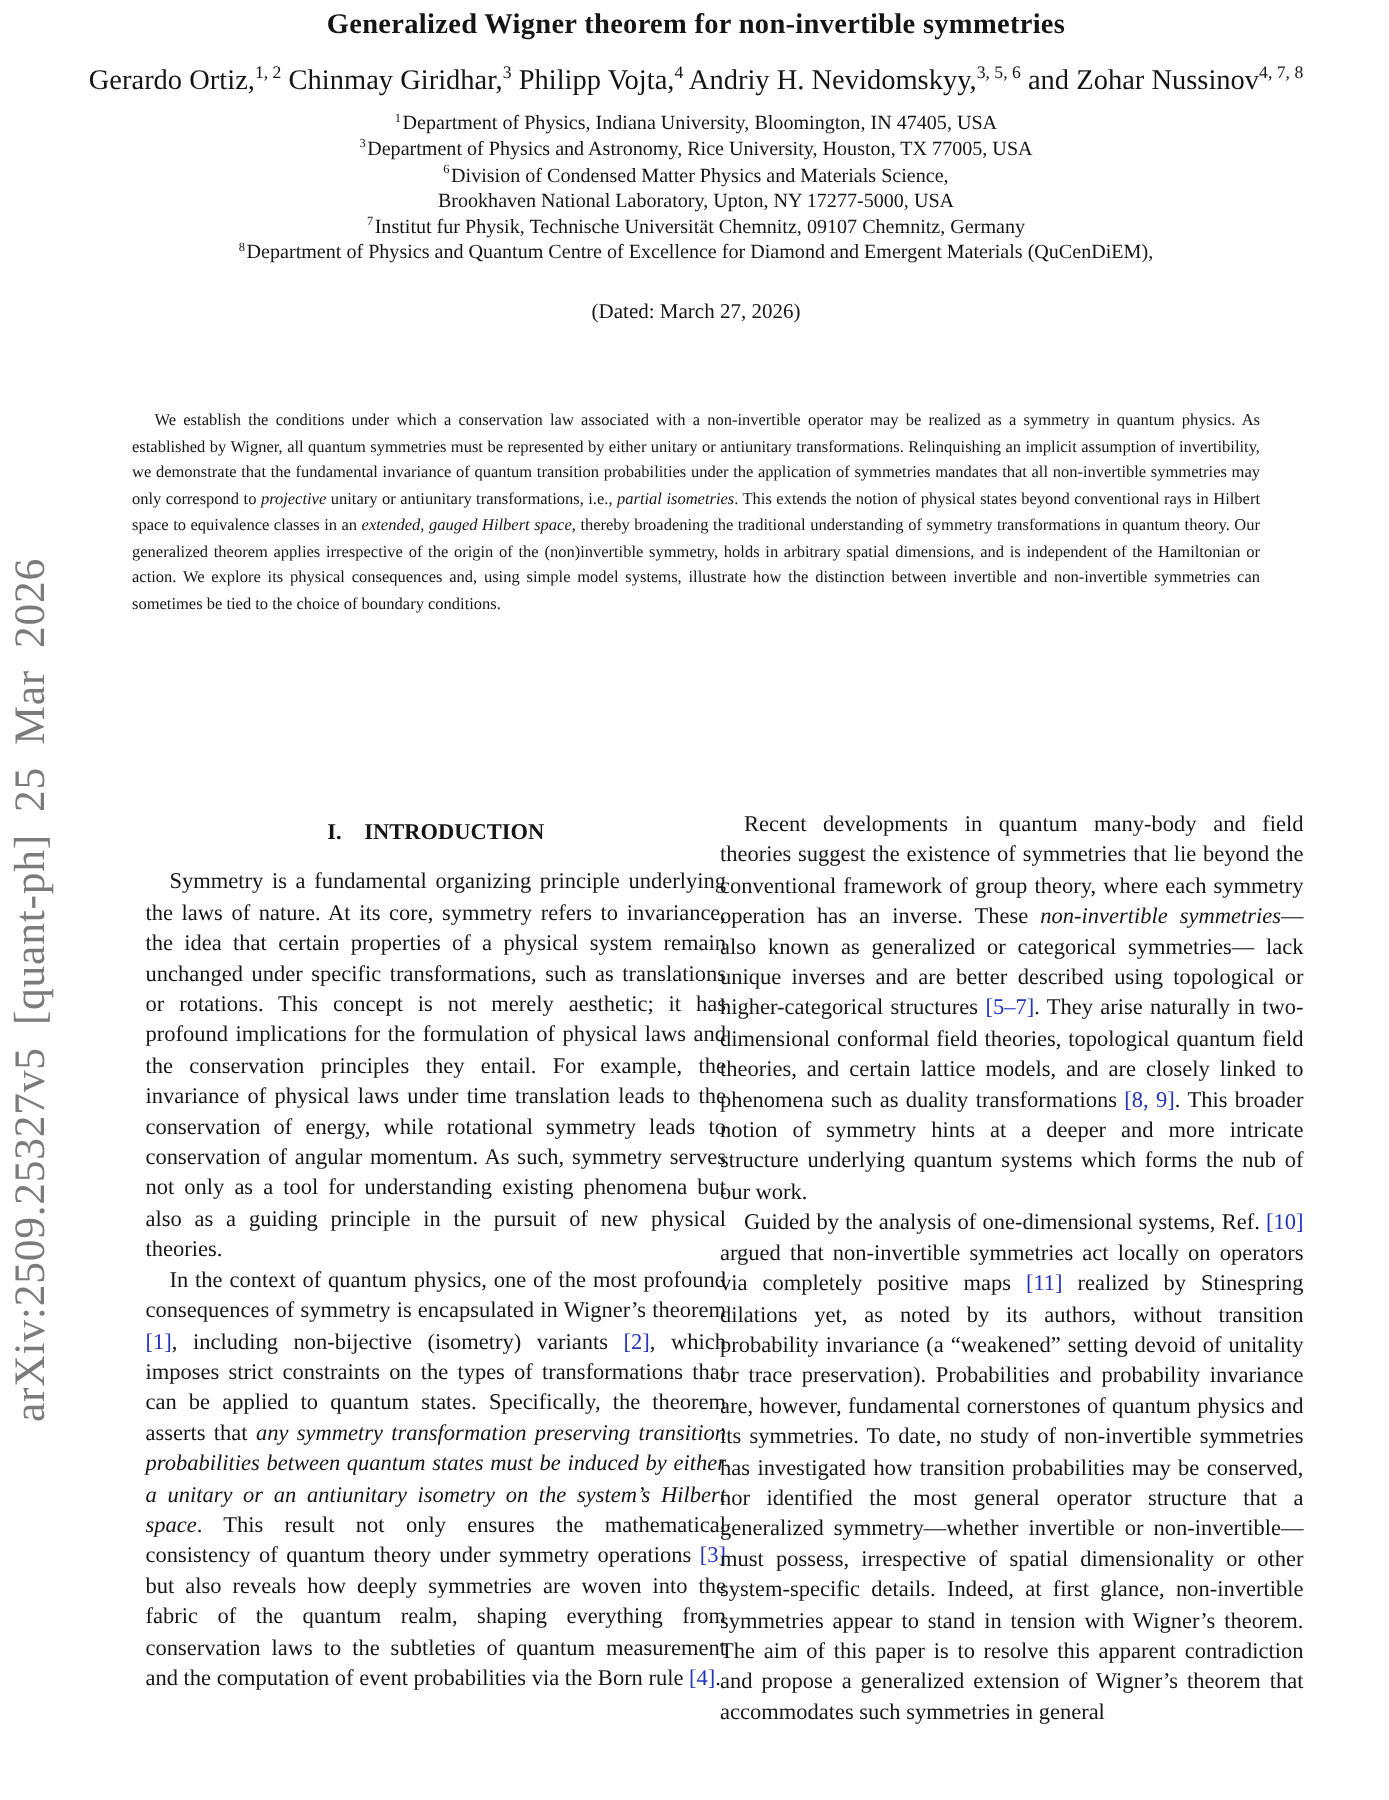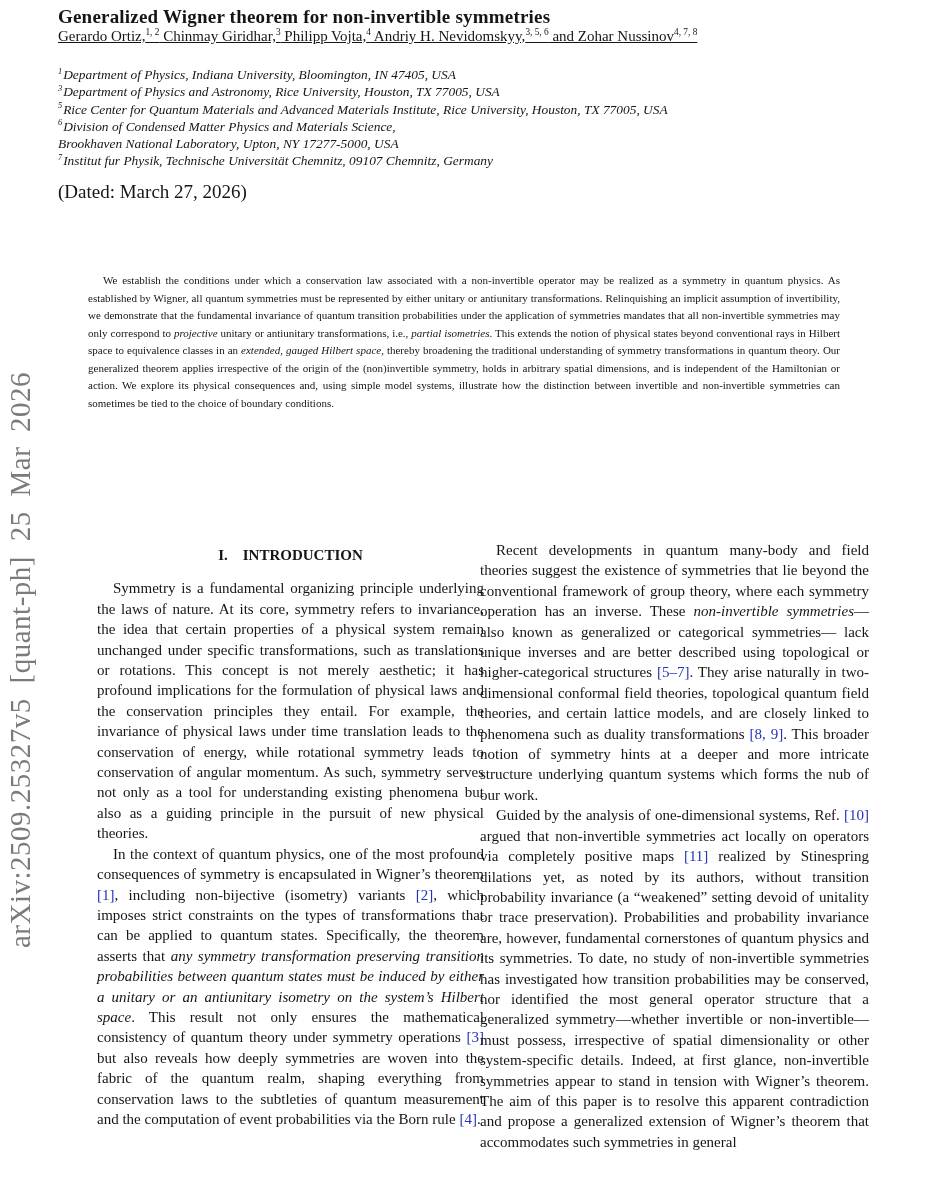--- a/index.html
+++ b/index.html
@@ -11,26 +11,26 @@
   }
   .page { position:relative; width:926px; height:1200px; background:#fff; overflow:hidden; }
 
   .watermark {
     position:absolute; left:4px; top:948px;
     transform:rotate(-90deg); transform-origin:0 0;
     white-space:nowrap; font-size:29px; letter-spacing:.5px; word-spacing:7px;
     color:var(--wm,#7b7b7b);
   }
 
-  .header { position:absolute; top:6px; left:58px; width:812px; }
+  .header { position:absolute; top:6px; left:58px; width:812px; text-align:center; }
   .title { font-size:19px; font-weight:bold; letter-spacing:.2px; }
-  .authors { font-size:15px;text-decoration:underline; }
-  .affils { margin-top:21px; font-style:italic; font-size:13.4px; line-height:17.3px; }
+  .authors { margin-top:15px; font-size:19px; }
+  .affils { margin-top:8px; font-size:13.4px; line-height:17.3px; }
   .aff-line sup { margin-right:1px; }
-  .date { margin-top:11px; font-size:19px; }
+  .date { margin-top:24px; font-size:14px; }
 
   sup { font-size:.62em; vertical-align:super; line-height:0; }
 
   .abstract {
     position:absolute; top:272px; left:88px; width:752px;
     font-size:11px; line-height:17.5px; text-align:justify; text-indent:15px;
     hyphens:auto;
   }
 
   .col {
@@ -54,24 +54,24 @@
 <div class="page">
 
   <div class="watermark">arXiv:2509.25327v5 [quant-ph] 25 Mar 2026</div>
 
   <div class="header">
     <div class="title">Generalized Wigner theorem for non-invertible symmetries</div>
     <div class="authors"><span>Gerardo Ortiz,</span><sup>1, 2</sup><span> Chinmay Giridhar,</span><sup>3</sup><span> Philipp Vojta,</span><sup>4</sup><span> Andriy H. Nevidomskyy,</span><sup>3, 5, 6</sup><span> and Zohar Nussinov</span><sup>4, 7, 8</sup></div>
     <div class="affils">
         <div class="aff-line"><sup>1</sup>Department of Physics, Indiana University, Bloomington, IN 47405, USA</div>
         <div class="aff-line"><sup>3</sup>Department of Physics and Astronomy, Rice University, Houston, TX 77005, USA</div>
-        <div class="aff-line"><sup>5</sup>Rice Center for Quantum Materials and Advanced Materials Institute, Rice University, Houston, TX 77005, USA</div>
         <div class="aff-line"><sup>6</sup>Division of Condensed Matter Physics and Materials Science,</div>
         <div class="aff-line">Brookhaven National Laboratory, Upton, NY 17277-5000, USA</div>
         <div class="aff-line"><sup>7</sup>Institut fur Physik, Technische Universität Chemnitz, 09107 Chemnitz, Germany</div>
+        <div class="aff-line"><sup>8</sup>Department of Physics and Quantum Centre of Excellence for Diamond and Emergent Materials (QuCenDiEM),</div>
       </div>
     <div class="date">(Dated: March 27, 2026)</div>
   </div>
 
   <div class="abstract"><span>We establish the conditions under which a conservation law associated with a non-invertible operator may be realized as a symmetry in quantum physics. As established by Wigner, all quantum symmetries must be represented by either unitary or antiunitary transformations. Relinquishing an implicit assumption of invertibility, we demonstrate that the fundamental invariance of quantum transition probabilities under the application of symmetries mandates that all non-invertible symmetries may only correspond to </span><span class="it">projective</span><span> unitary or antiunitary transformations, i.e., </span><span class="it">partial isometries</span><span>. This extends the notion of physical states beyond conventional rays in Hilbert space to equivalence classes in an </span><span class="it">extended, gauged Hilbert space</span><span>, thereby broadening the traditional understanding of symmetry transformations in quantum theory. Our generalized theorem applies irrespective of the origin of the (non)invertible symmetry, holds in arbitrary spatial dimensions, and is independent of the Hamiltonian or action. We explore its physical consequences and, using simple model systems, illustrate how the distinction between invertible and non-invertible symmetries can sometimes be tied to the choice of boundary conditions.</span></div>
 
   <div class="col col-left">
     <div class="sec-heading">
       <span class="sec-num">I.</span><span>INTRODUCTION</span>
     </div>

